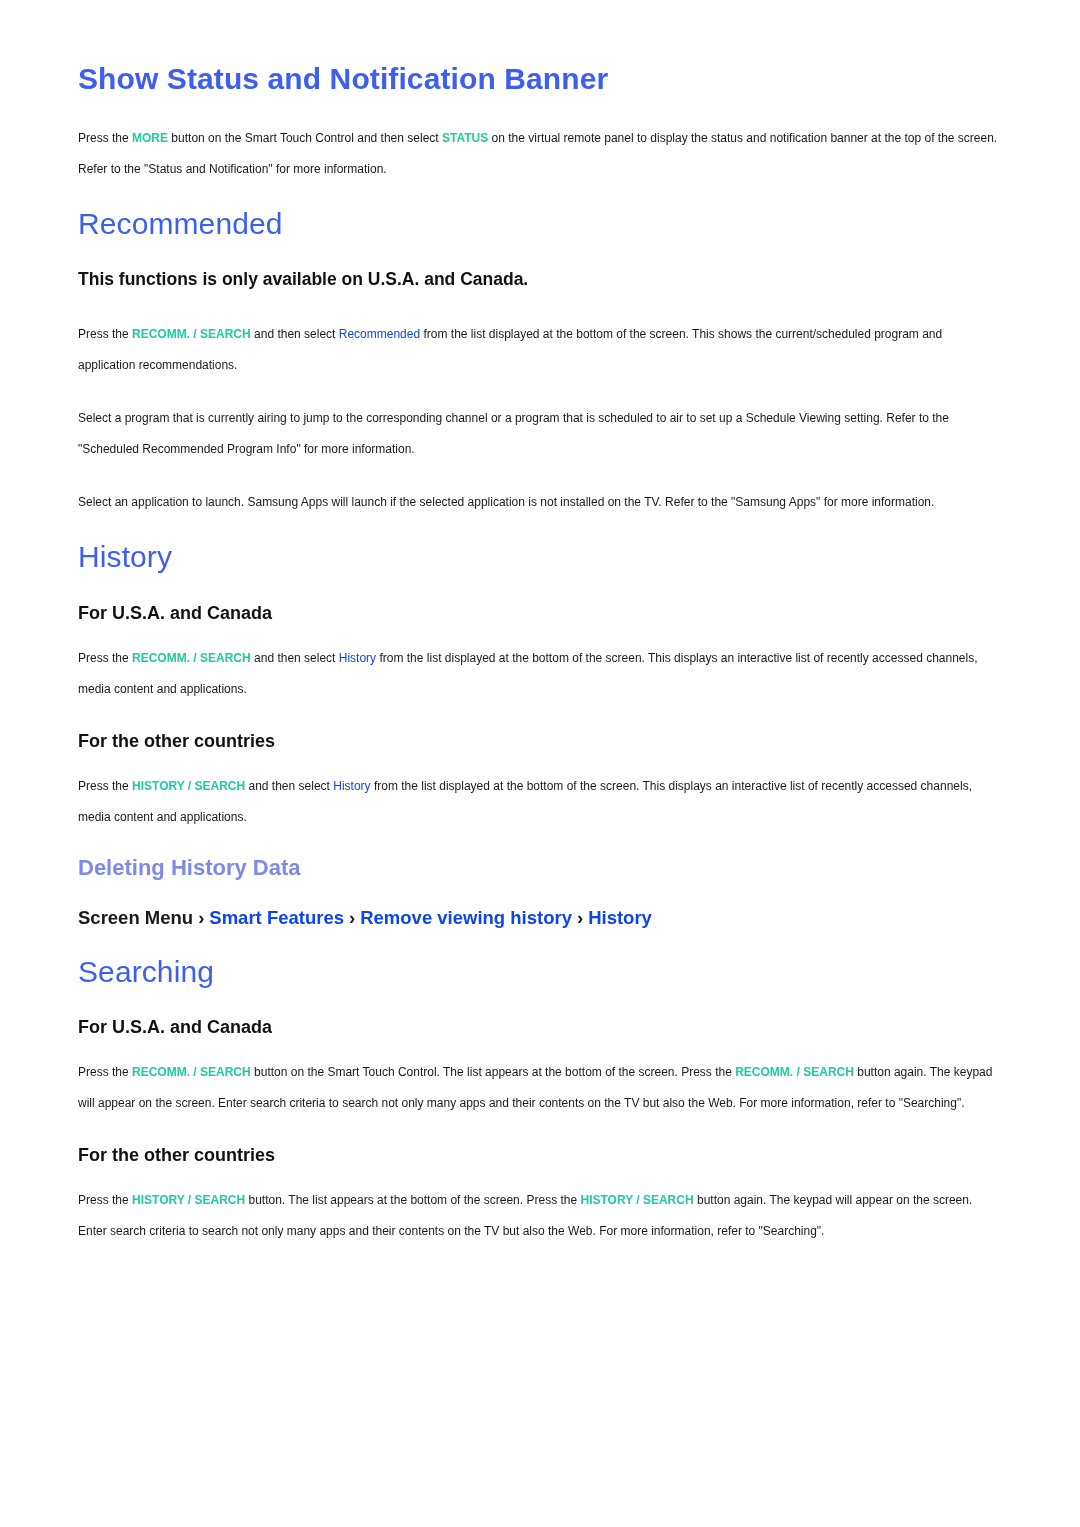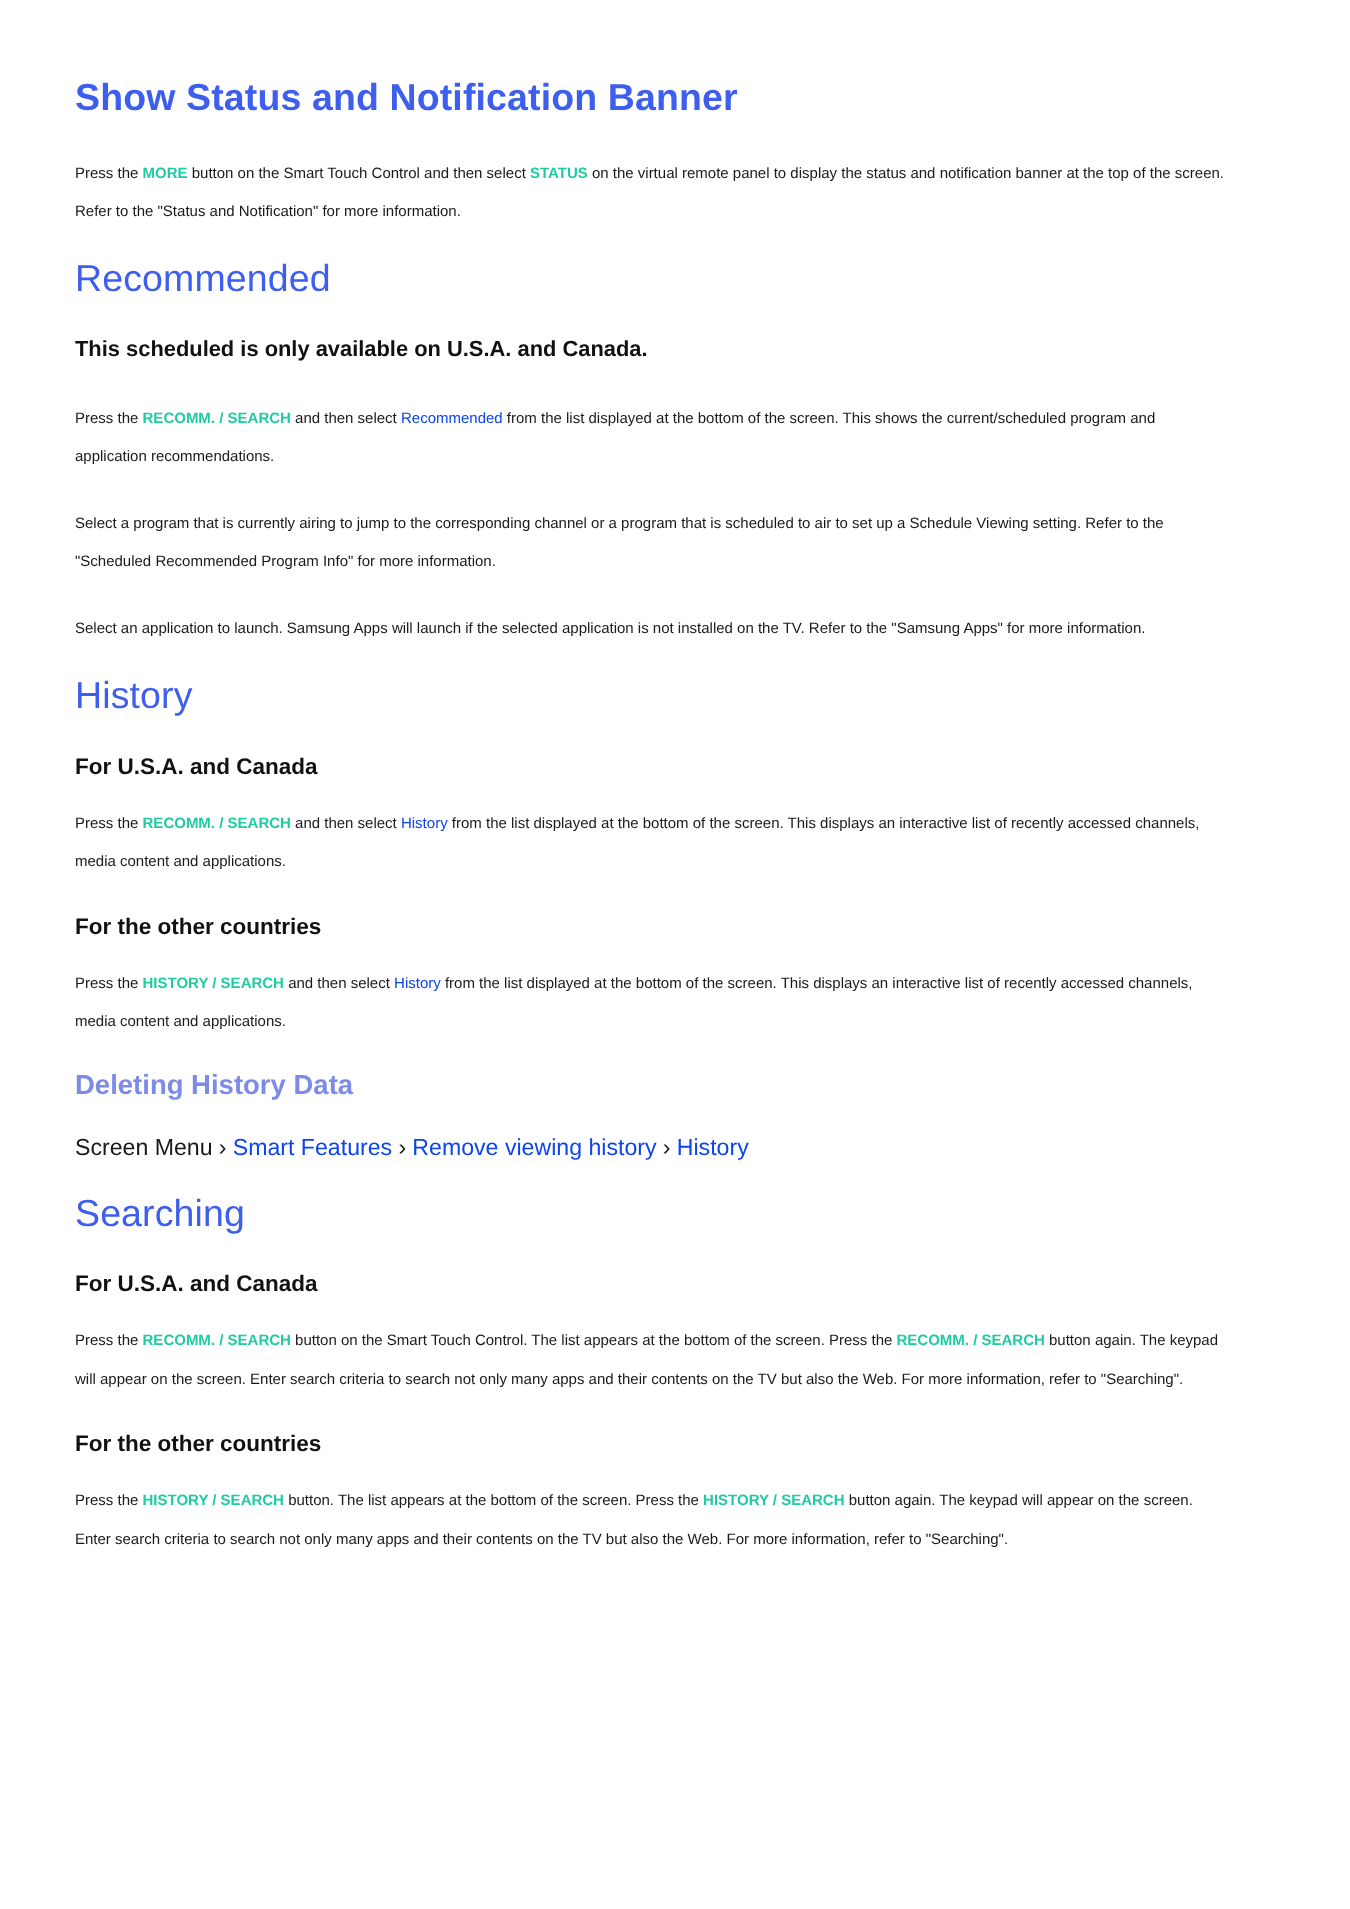--- a/index.html
+++ b/index.html
@@ -11,21 +11,21 @@
     width: 1080px;
     height: 1527px;
     font-family: "Liberation Sans", sans-serif;
     color: #1a1a1a;
     overflow: hidden;
   }
   .page {
     box-sizing: border-box;
     width: 1080px;
     height: 1527px;
-    padding: 62px 78px 0 60px;
+    padding: 62px 78px 0 78px;
     background: #ffffff;
   }
   .content {
     width: 924px;
   }
 
   
   h1.h-main {
     font-size: 30px;
     font-weight: bold;
@@ -70,20 +70,21 @@
     line-height: 28px;
     font-weight: bold;
     color: #111111;
     margin: 0 0 26px 0;
   }
   p.breadcrumb {
     font-size: 18.5px;
     line-height: 30px;
     margin: 0 0 22px 0;
     color: #1a1a1a;
+    font-weight: bold;
   }
 
   
   .key   { color: #1fcba0; font-weight: bold; }
   .menu  { color: #0d44ee; }
   .chev  { color: #1a1a1a; padding: 0 5px; }
 
   
   .gap-top-lg { margin-top: 54px; }
   .gap-top-md { margin-top: 50px; }
@@ -94,21 +95,21 @@
 
 <div class="page">
   <div class="content">
 
     <h1 class="h-main">Show Status and Notification Banner</h1>
 
     <p class="body"><span>Press the </span><span class="key">MORE</span><span> button on the Smart Touch Control and then select </span><span class="key">STATUS</span><span> on the virtual remote panel to display the status and notification banner at the top of the screen. Refer to the "Status and Notification" for more information.</span></p>
 
     <h1 class="h-section gap-top-lg">Recommended</h1>
 
-    <p class="note">This scheduled is only available on U.S.A. and Canada.</p>
+    <p class="note">This functions is only available on U.S.A. and Canada.</p>
 
     <p class="body"><span>Press the </span><span class="key">RECOMM. / SEARCH</span><span> and then select </span><span class="menu">Recommended</span><span> from the list displayed at the bottom of the screen. This shows the current/scheduled program and application recommendations.</span></p>
 
     <p class="body">Select a program that is currently airing to jump to the corresponding channel or a program that is scheduled to air to set up a Schedule Viewing setting. Refer to the "Scheduled Recommended Program Info" for more information.</p>
 
     <p class="body">Select an application to launch. Samsung Apps will launch if the selected application is not installed on the TV. Refer to the "Samsung Apps" for more information.</p>
 
     <h1 class="h-section gap-top-md">History</h1>
 
     <p class="label">For U.S.A. and Canada</p>

